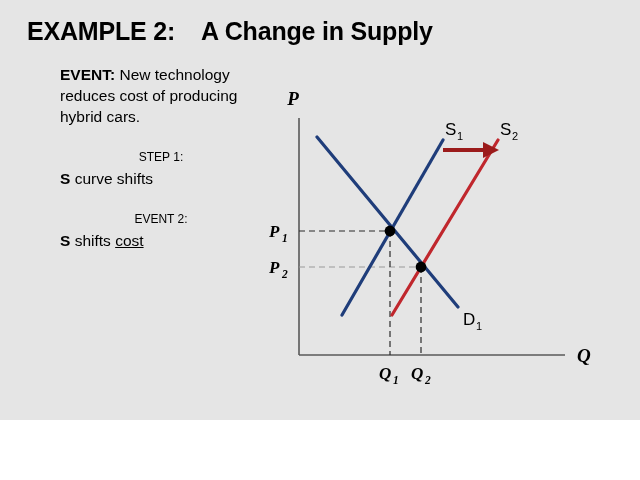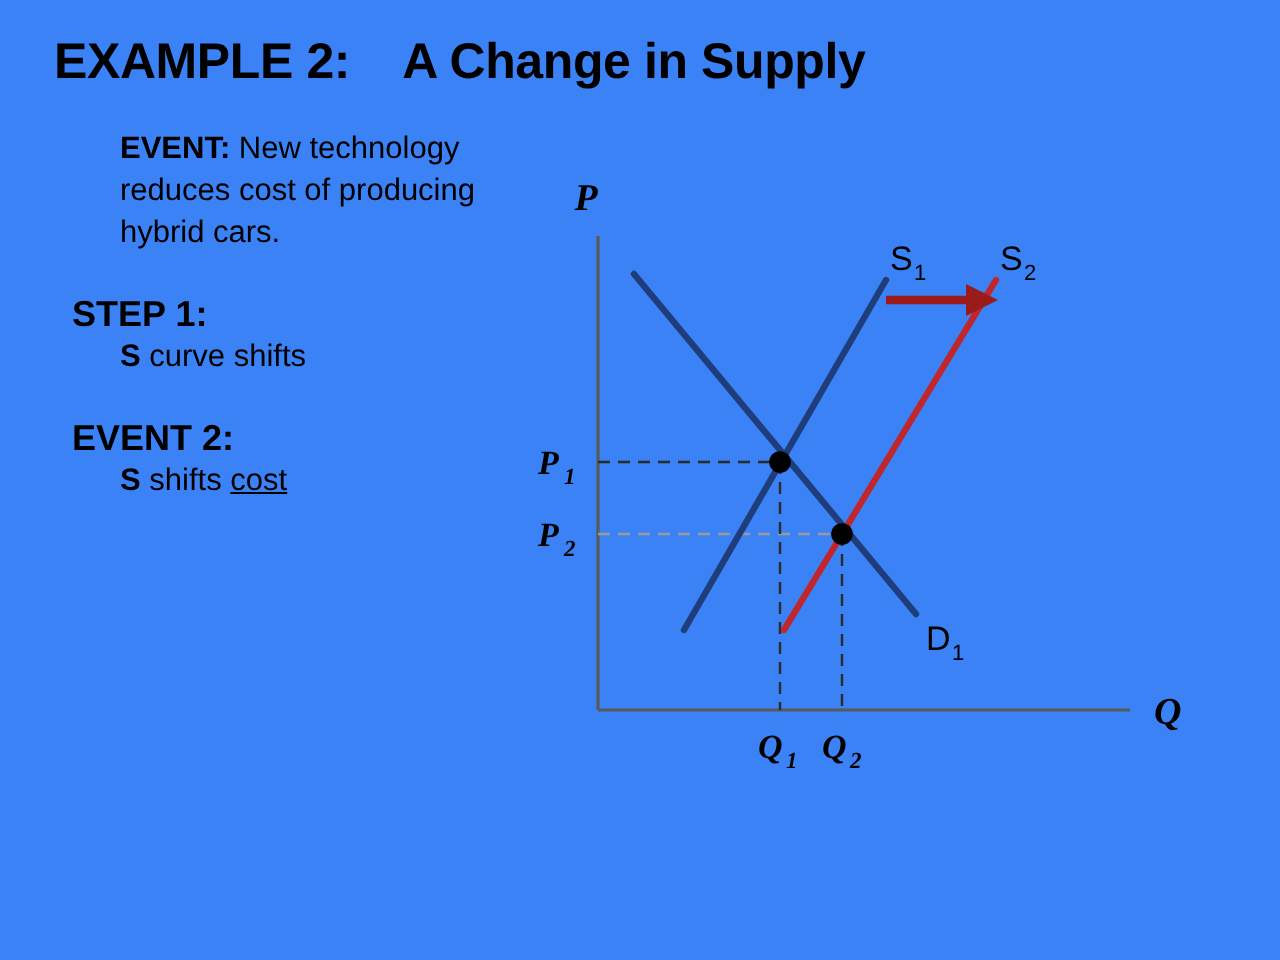--- a/index.html
+++ b/index.html
@@ -13,22 +13,22 @@
     position: relative;
     overflow: hidden;
     font-family: "Liberation Sans", sans-serif;
     color: #000000;
   }
 
   #slide {
     position: absolute;
     left: 0; top: 0;
     width: 640px;
-    height: 480px;
-    background: #3b82f6;
+    height: 420px;
+    background: #e5e5e5;
   }
 
   
   #slide-title {
     position: absolute;
     left: 27px;
     top: 18px;
     font-size: 25px;
     font-weight: bold;
     letter-spacing: -0.2px;
@@ -52,23 +52,24 @@
     white-space: pre-wrap;
     margin-left: 24px;
   }
   .lead {
     font-weight: bold;
   }
   .underline {
     text-decoration: underline;
   }
   .step-head {
-    font-size: 18px;
+    font-size: 12px;
     line-height: 22px;
-    font-weight: bold;
+    font-weight: normal;
+    text-align: center;
   }
   .gap-s { height: 5px; }
   .gap-m { height: 9px; }
 
   
   #chart {
     position: absolute;
     left: 255px;
     top: 75px;
     width: 385px;

